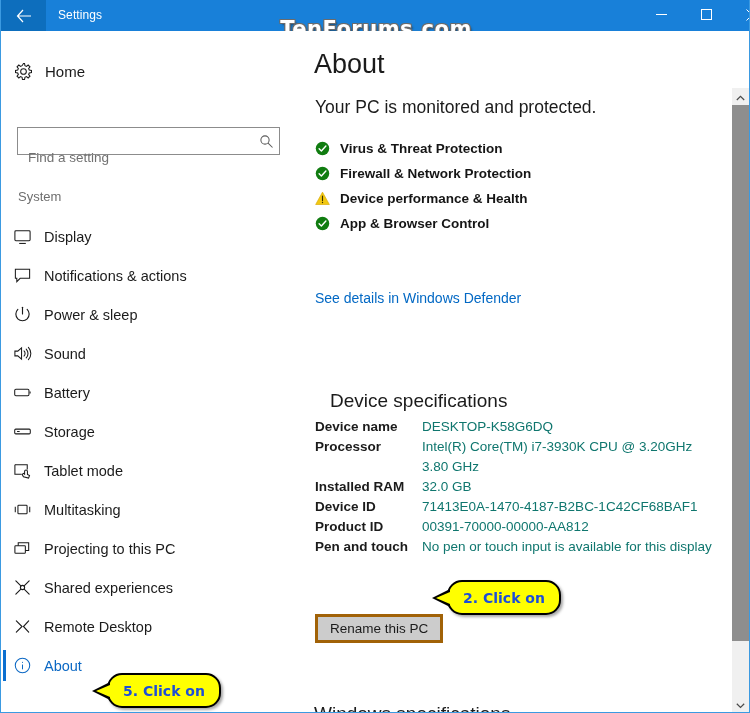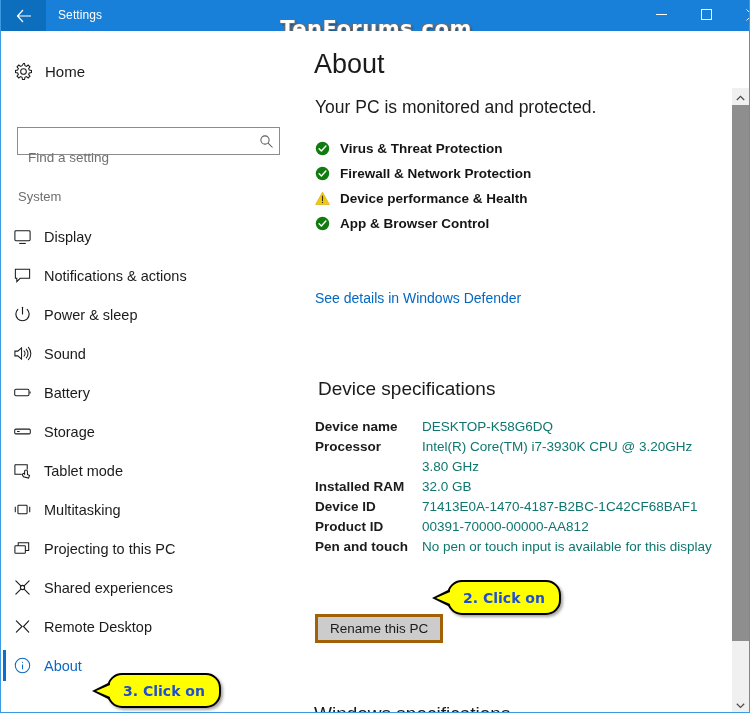--- a/index.html
+++ b/index.html
@@ -234,21 +234,21 @@
     font-size: 14px;
     color: #0268c4;
     cursor: pointer;
     text-decoration: none;
   }
   #devspec-title {
     position: absolute;
     left: 14px; top: 343px;
     font-size: 19px;
     color: #1b1b1b;
-    margin: 4px;
+    margin: 16px;
     font-weight: normal;
   }
   #spec-table {
     position: absolute;
     left: 15px; top: 386px;
     width: 400px;
     border-collapse: collapse;
   }
   #spec-table td {
     font-size: 13.5px;
@@ -689,21 +689,21 @@
       <span>
         <svg width="9" height="7" viewBox="0 0 9 7">
             <path d="M0.8 1.8 L4.5 5.4 L8.2 1.8" stroke="#4a4a4a" stroke-width="1.2" fill="none"></path>
           </svg>
       </span>
     </div>
   </div>
 
   <div class="callout" id="callout-1">
     <span class="tail"></span>
-    <span>3. Click on</span>
+    <span>5. Click on</span>
   </div>
 
   <div class="callout" id="callout-2">
     <span class="tail"></span>
     <span>2. Click on</span>
   </div>
 
 </div>
 
 </body></html>

